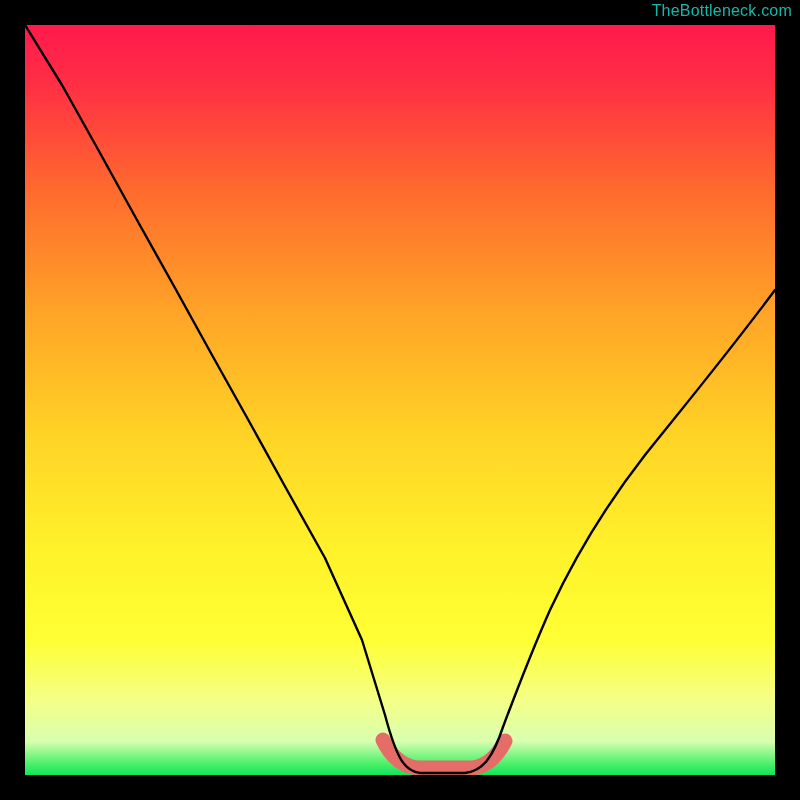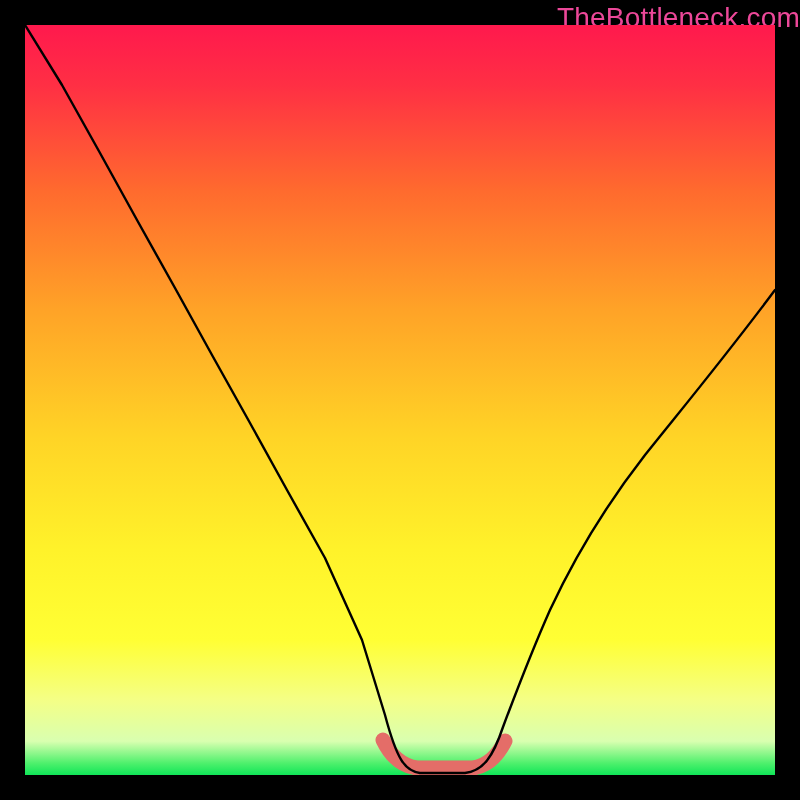--- a/index.html
+++ b/index.html
@@ -23,23 +23,23 @@
     position: absolute;
     left: 25px;
     top: 25px;
     width: 750px;
     height: 750px;
     overflow: hidden;
   }
   .attribution {
     position: absolute;
     top: 2px;
-    right: 0;
-    color: #ec4899;
-    font-size: 28px;
+    right: 8px;
+    color: #14b8a6;
+    font-size: 16px;
     font-weight: 500;
     letter-spacing: 0.2px;
   }
   svg { display: block; }
 </style>
 </head>
 <body>
 
 <div class="frame">
   <div class="attribution">TheBottleneck.com</div>

